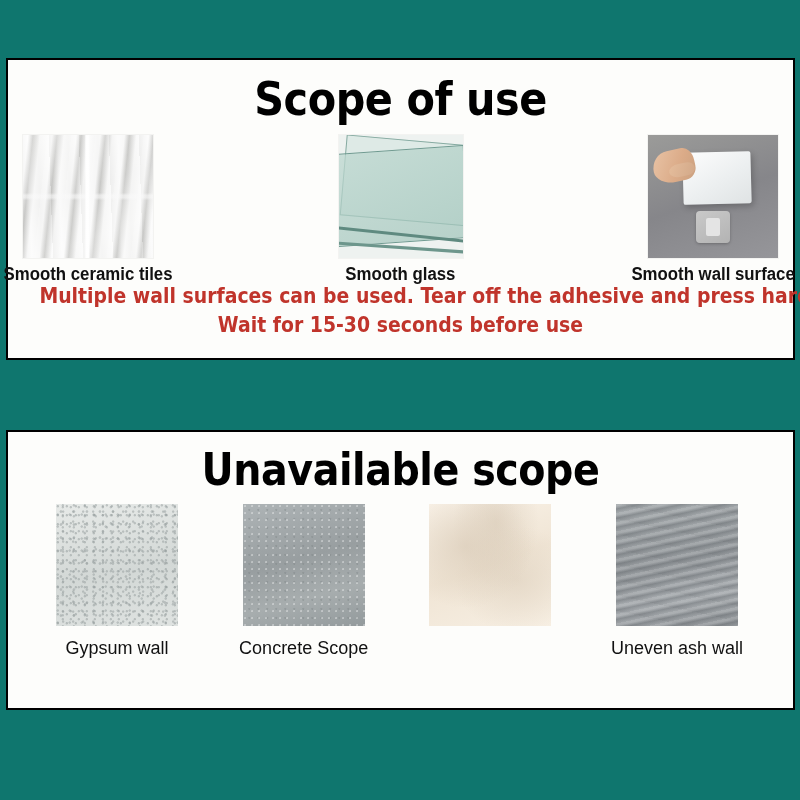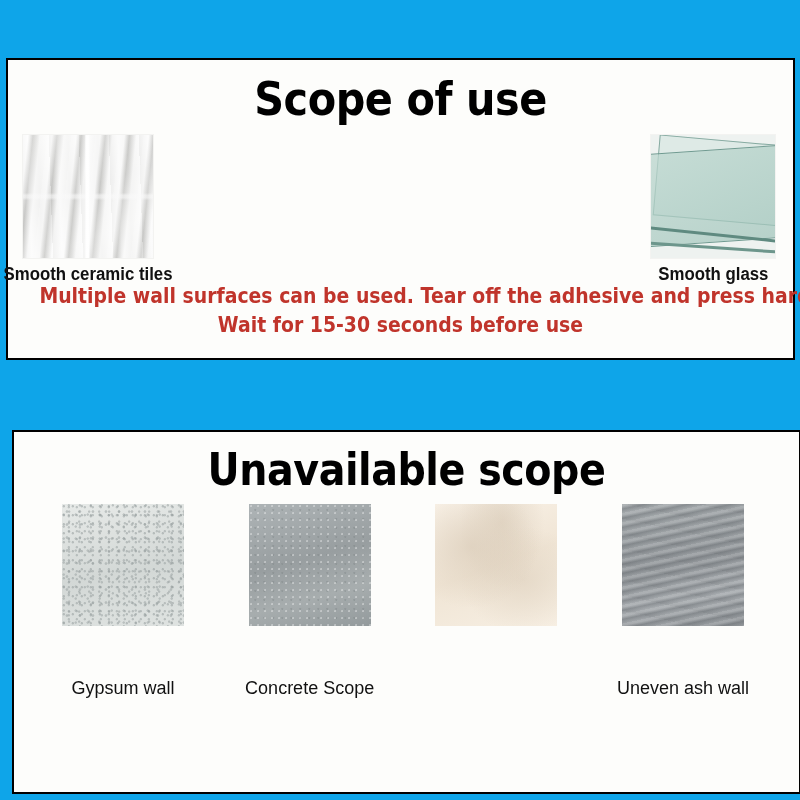--- a/index.html
+++ b/index.html
@@ -11,41 +11,41 @@
     height: 800px;
     background: #ffffff;
     font-family: "Liberation Sans", sans-serif;
     overflow: hidden;
   }
 
   .sheet {
     position: relative;
     width: 800px;
     height: 800px;
-    background: #0ea5e9;
+    background: #0f766e;
   }
 
   
   .panel {
     position: absolute;
     background: #fdfdfb;
     border: 2px solid #000000;
     box-sizing: border-box;
   }
   #panel-scope {
     left: 6px;
     top: 58px;
     width: 789px;
     height: 302px;
   }
   #panel-unavailable {
-    left: 12px;
+    left: 6px;
     top: 430px;
     width: 789px;
-    height: 364px;
+    height: 280px;
   }
 
   
   .panel-title {
     text-align: center;
     font-weight: 700;
     color: #000000;
     font-family: "DejaVu Sans", sans-serif;
     letter-spacing: -0.5px;
     transform: scaleX(0.9);
@@ -259,21 +259,20 @@
     width: 730px;
     display: flex;
     justify-content: space-between;
     align-items: flex-start;
   }
   .unavailable-card {
     display: flex;
     flex-direction: column;
     align-items: center;
     width: 170px;
-    gap: 40px;
   }
   .unavailable-thumb {
     width: 122px;
     height: 122px;
     box-sizing: border-box;
     overflow: hidden;
     position: relative;
   }
   .unavailable-label {
     margin-top: 12px;
@@ -348,20 +347,28 @@
         <div class="scope-thumb tex-glass">
           <div class="pane pane-back"></div>
           <div class="pane pane-main"></div>
           <div class="edge edge-1"></div>
           <div class="edge edge-2"></div>
         </div>
         <div class="scope-label">Smooth glass</div>
       </div>
 
 
+      <div class="scope-card">
+        <div class="scope-thumb tex-wall">
+          <div class="hook-pad"></div>
+          <div class="hand"></div>
+          <div class="switch"></div>
+        </div>
+        <div class="scope-label">Smooth wall surface</div>
+      </div>
 
     </div>
 
     <div class="caption">
       <div>Multiple wall surfaces can be used. Tear off the adhesive and press hard.</div>
       <div>Wait for 15-30 seconds before use</div>
     </div>
 
   </div>
 

